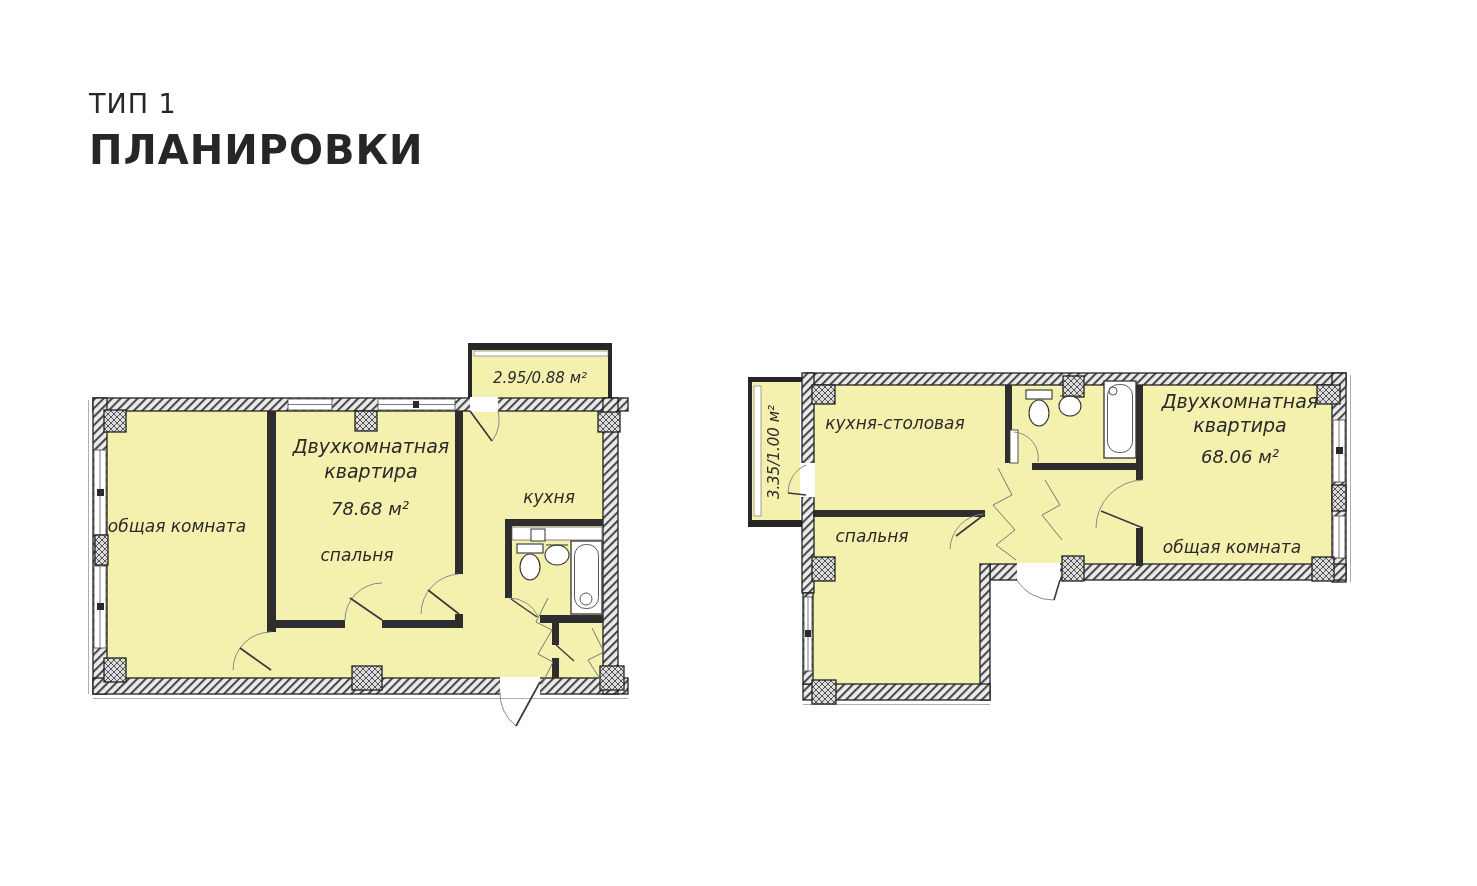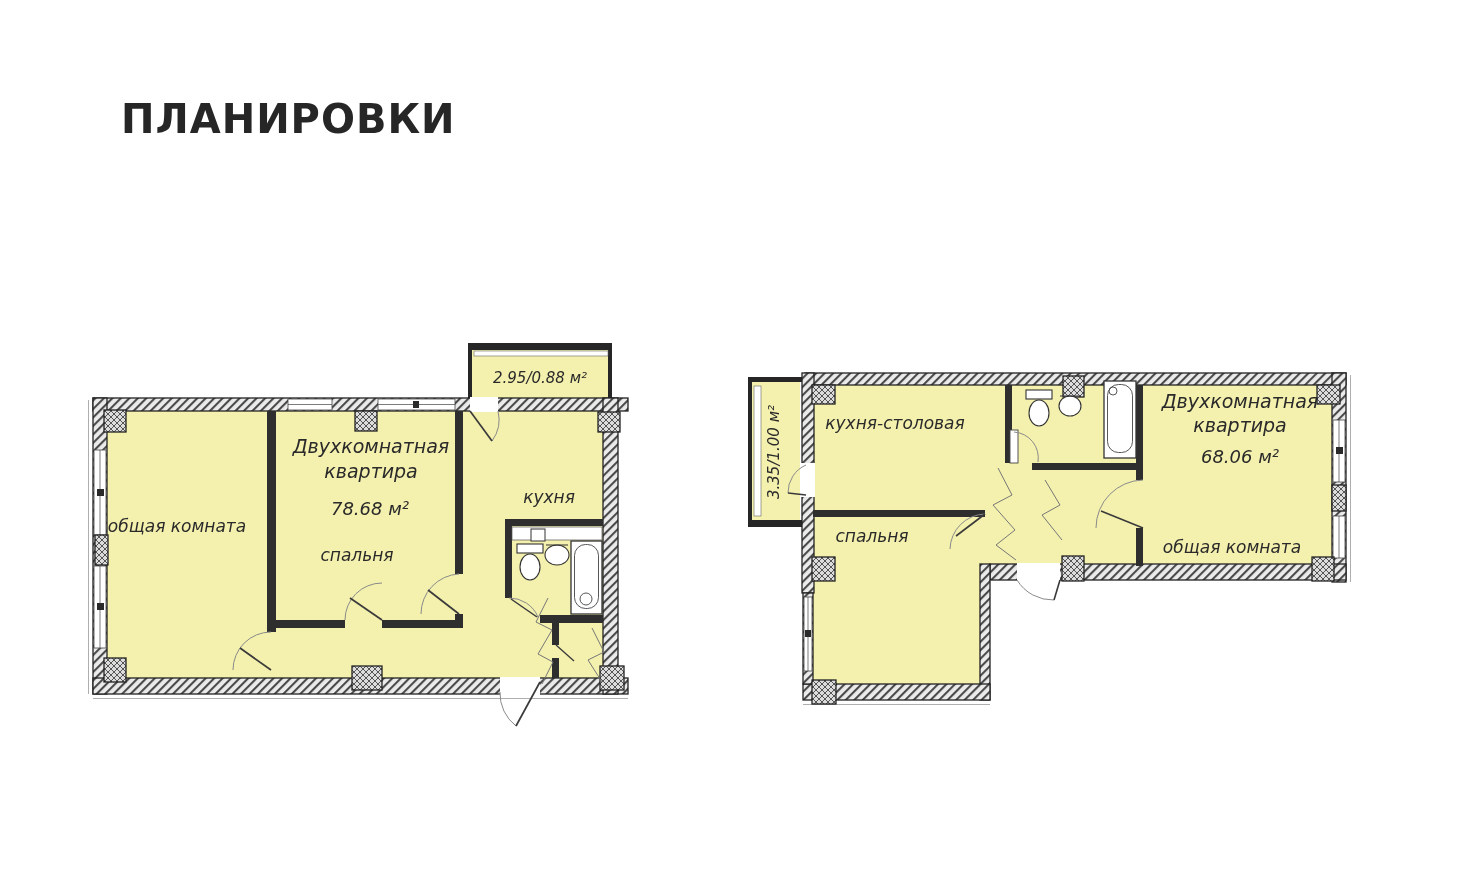--- a/index.html
+++ b/index.html
@@ -2,36 +2,37 @@
 <html><head>
 <meta charset="utf-8">
 <style>
   html,body { margin:0; padding:0; }
   body {
     width:1477px; height:886px; position:relative; background:#ffffff;
     font-family:"DejaVu Sans", "Liberation Sans", sans-serif; overflow:hidden;
   }
   .header { position:absolute; left:89px; top:88px; color:#262626; }
   .hdr-type { font-size:27px; font-weight:500; letter-spacing:1px; }
-  .hdr-title { font-size:40px; font-weight:800; letter-spacing:1px; margin-top:8px;margin-left:32px; }
+  .hdr-title { font-size:40px; font-weight:800; letter-spacing:1px; margin-top:8px; }
   .hdr-sub { font-size:29px; font-weight:400; letter-spacing:1.5px; margin-top:7px; color:#2e2e2e; }
   svg { position:absolute; left:0; top:0; }
   text {
     font-family:"DejaVu Sans", "Liberation Sans", sans-serif;
     font-style:italic; fill:#2a2a2a;
   }
   .room-label { font-size:17px; }
   .type-label { font-size:19px; }
   .area-label { font-size:18px; }
   .balcony-label { font-size:15px; }
 </style>
 </head>
 <body>
 
 <div class="header">
+  <div class="hdr-type">ТИП 1</div>
   <div class="hdr-title">ПЛАНИРОВКИ</div>
 </div>
 
 <svg width="1477" height="886" viewBox="0 0 1477 886">
   <defs>
     <pattern id="hatch" patternUnits="userSpaceOnUse" width="6" height="6" patternTransform="rotate(45)">
       <rect width="6" height="6" fill="#ebebeb"></rect>
       <line x1="1" y1="0" x2="1" y2="6" stroke="#4a4a4a" stroke-width="2.2"></line>
     </pattern>
     <pattern id="cross" patternUnits="userSpaceOnUse" width="6" height="6">

